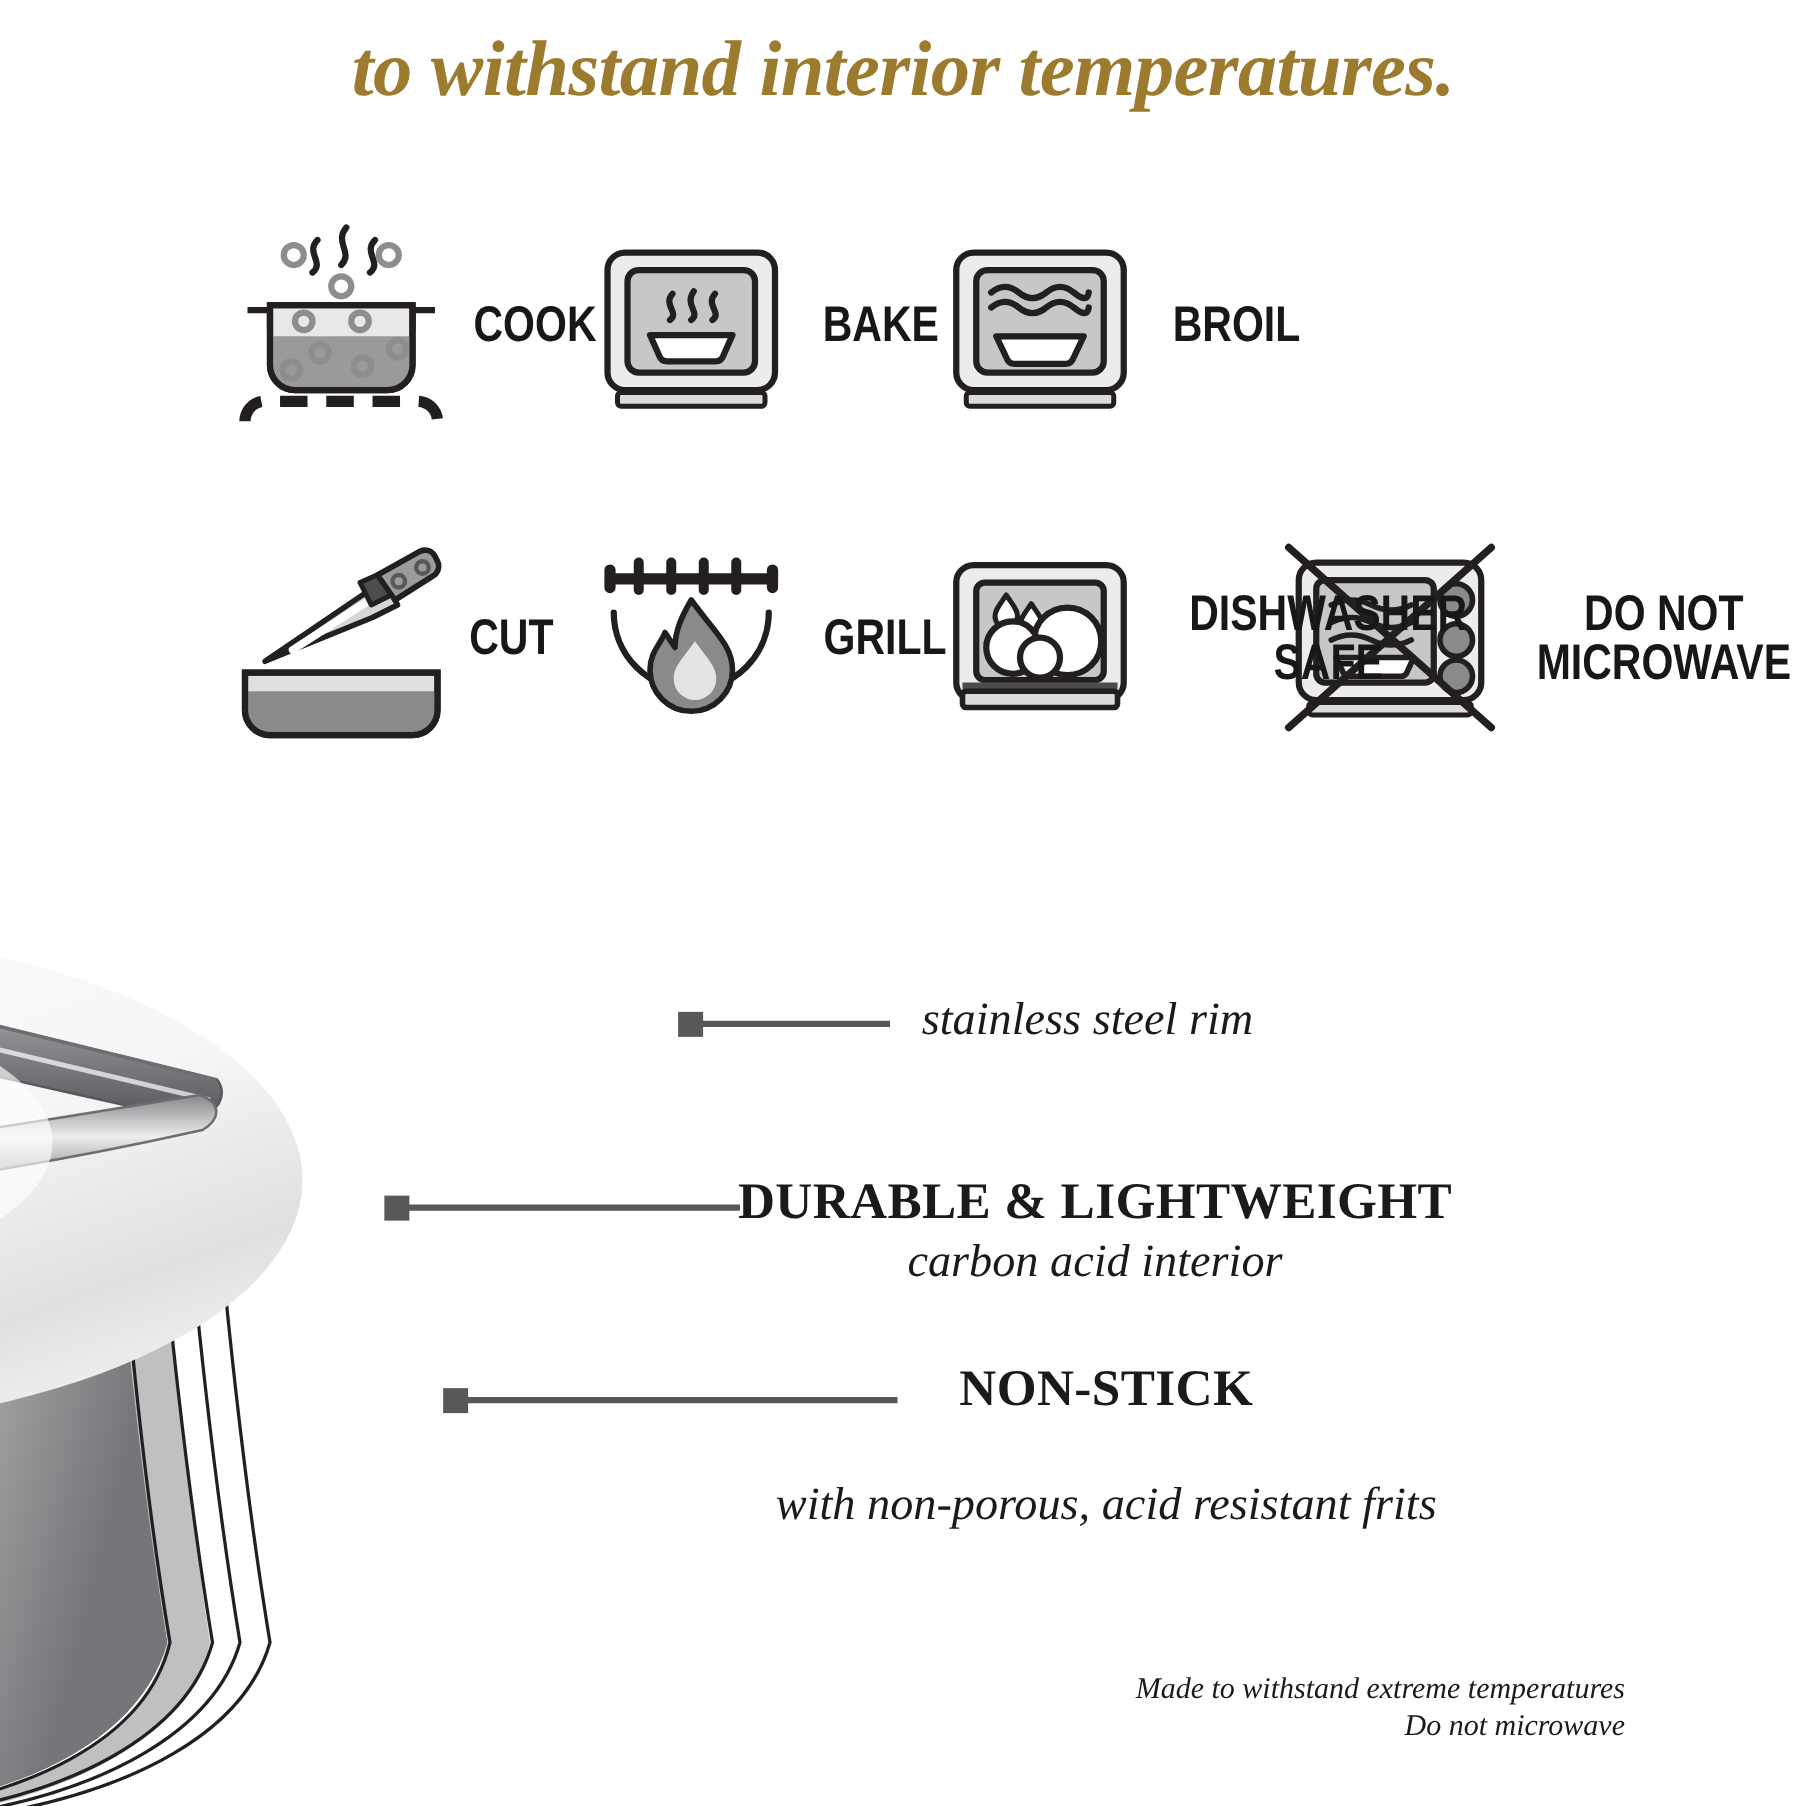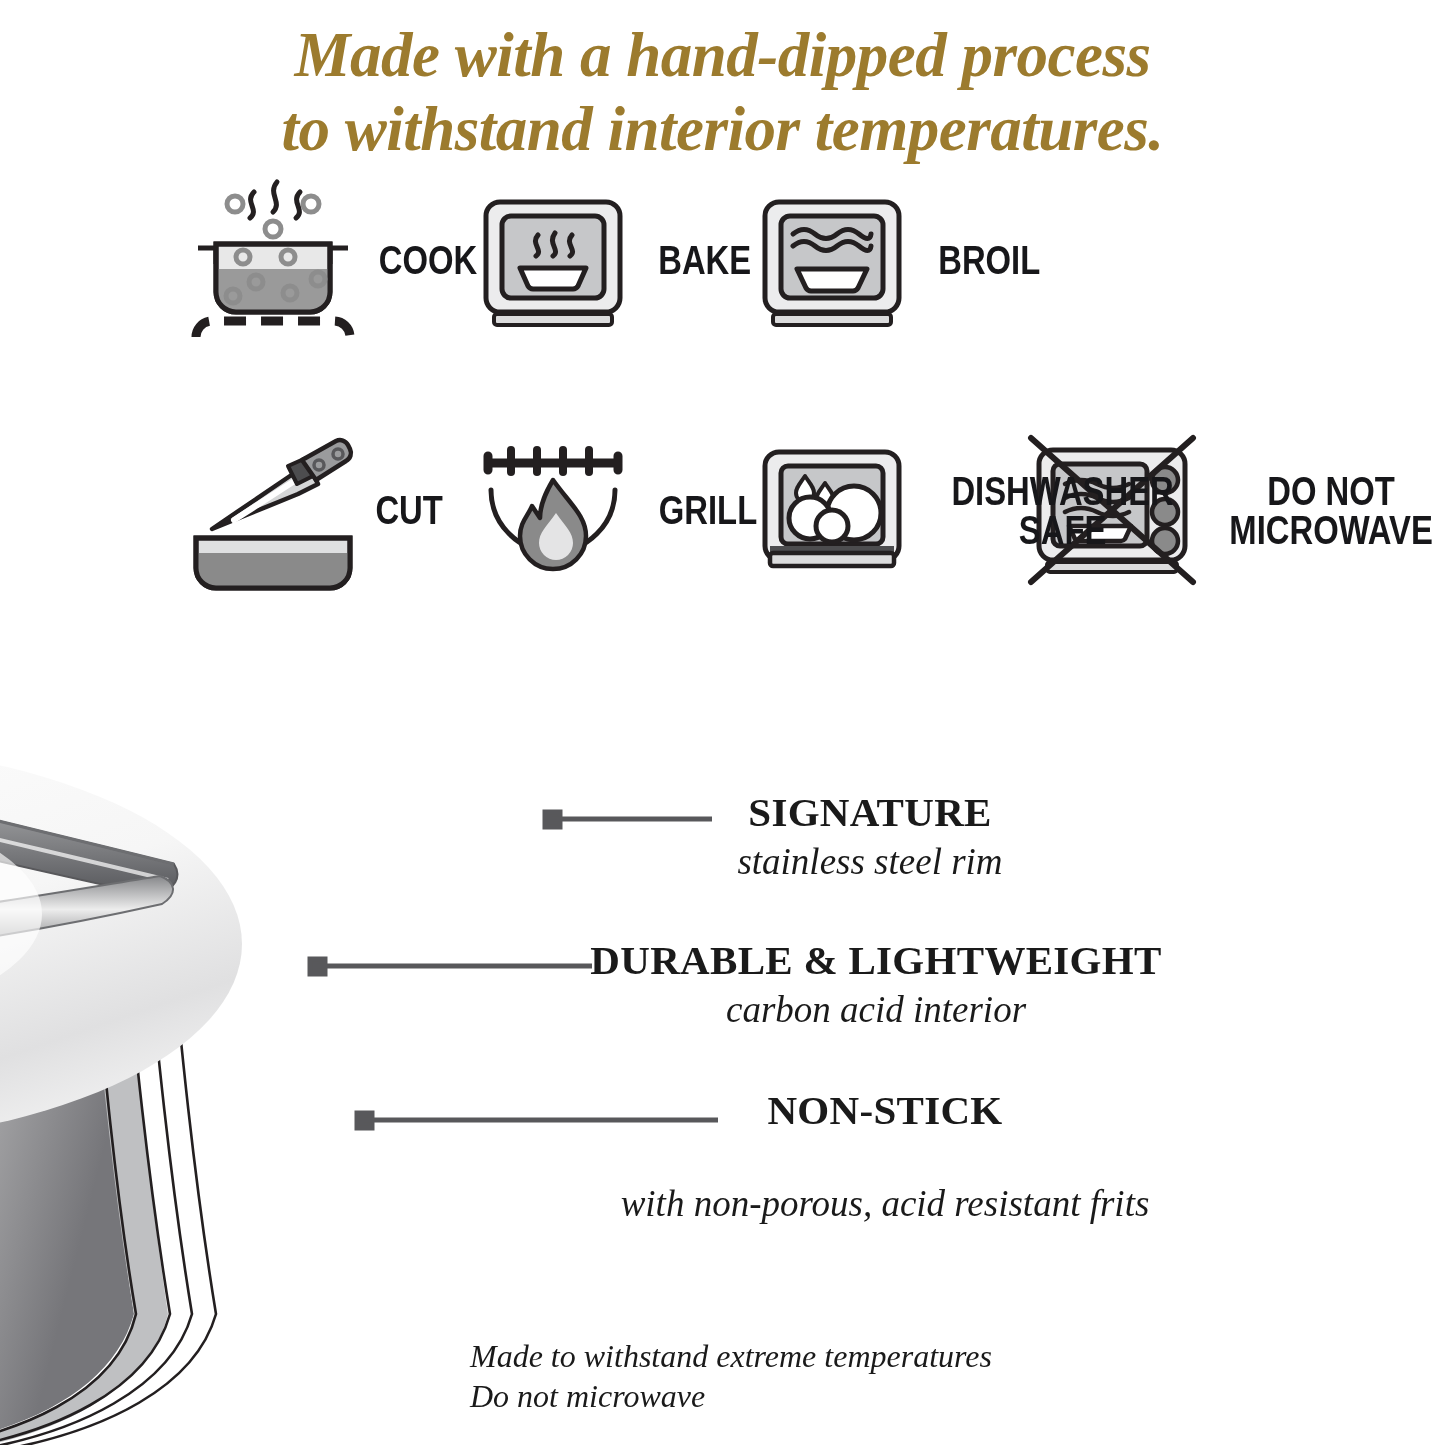--- a/index.html
+++ b/index.html
@@ -101,44 +101,43 @@
   }
   #callout-1 { left: 620px; top: 790px; width: 500px; }
   #callout-2 { left: 536px; top: 938px; width: 680px; }
   #callout-3 { left: 470px; top: 1088px; width: 830px; }
 
   .footnote {
     position: absolute;
     left: 470px;
     top: 1336px;
     width: 830px;
-    text-align: left;
+    text-align: right;
     font-family: "Liberation Serif", serif;
     font-style: italic;
-    font-size: 32px;
+    font-size: 24px;
     line-height: 1.25;
     color: #1a1a1a;
   }
 
   .leaders {
     position: absolute;
     left: 0;
     top: 0;
     width: 1445px;
     height: 1445px;
     pointer-events: none;
   }
 </style>
 </head>
 <body>
 
 <div id="page">
 
   <div class="headline">
-    <span>Made with a hand-dipped process</span>
     <span class="l2">to withstand interior temperatures.</span>
   </div>
 
   <div class="icon-grid">
 
     <div class="icon-row">
 
       <div class="icon-cell">
         <div class="icon-art">
           <svg width="190" height="172" viewBox="0 0 190 172">
@@ -405,21 +404,20 @@
 
       <rect x="310" y="959" width="15" height="15"></rect>
       <line x1="317" y1="966" x2="592" y2="966"></line>
 
       <rect x="357" y="1113" width="15" height="15"></rect>
       <line x1="364" y1="1120" x2="718" y2="1120"></line>
     </g>
   </svg>
 
   <div class="callout" id="callout-1">
-    <div class="title">SIGNATURE</div>
     <div class="sub">stainless steel rim</div>
   </div>
 
   <div class="callout" id="callout-2">
     <div class="title">DURABLE &amp; LIGHTWEIGHT</div>
     <div class="sub">carbon acid interior</div>
   </div>
 
   <div class="callout" id="callout-3">
     <div class="title">

